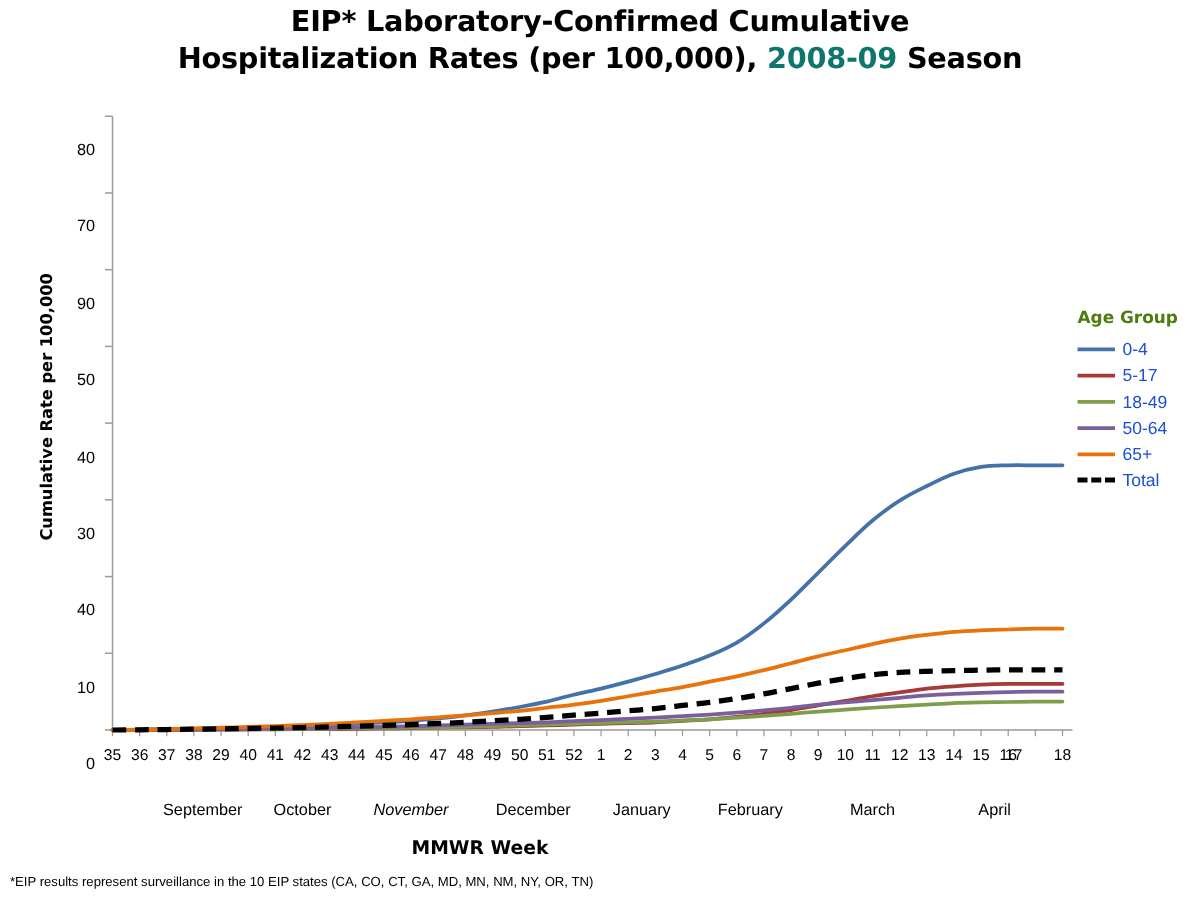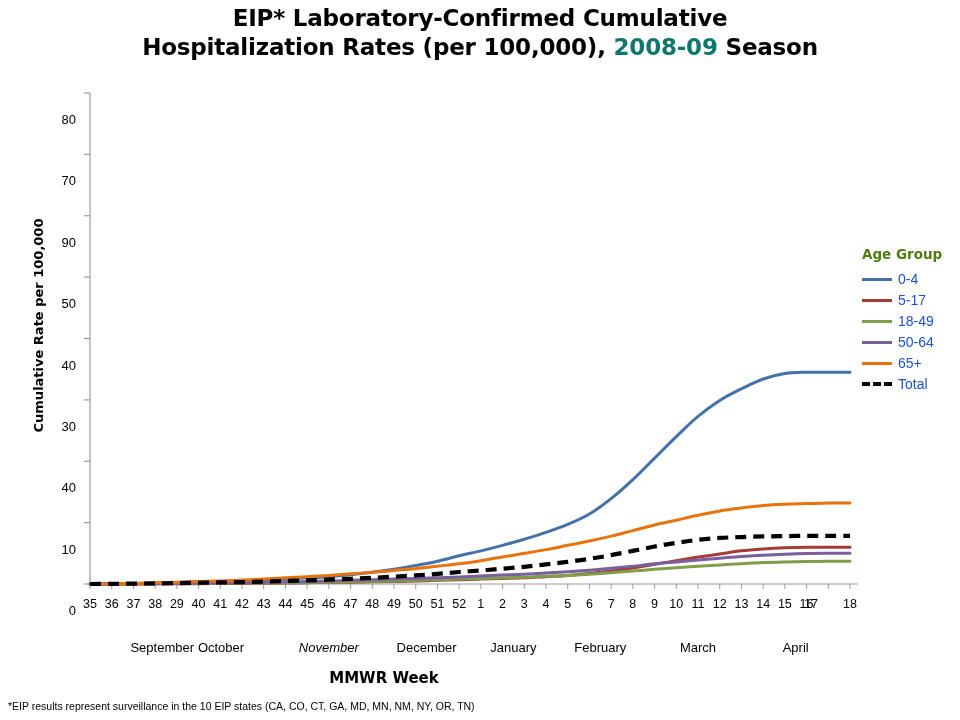--- a/index.html
+++ b/index.html
@@ -256,21 +256,21 @@
       <div class="x-tick-label" style="left: 704.714px;">12</div>
       <div class="x-tick-label" style="left: 726.429px;">13</div>
       <div class="x-tick-label" style="left: 748.143px;">14</div>
       <div class="x-tick-label" style="left: 769.857px;">15</div>
       <div class="x-tick-label" style="left: 791.571px;">16</div>
       <div class="x-tick-label" style="left: 796px;">17</div>
       <div class="x-tick-label" style="left: 835px;">18</div>
     </div>
   <div id="month-labels">
       <div class="month-label" style="left: 84px; text-align: right;">September</div>
-      <div class="month-label" style="left: 166px;">October</div>
+      <div class="month-label" style="left: 187px;">October</div>
       <div class="month-label" style="left: 273.857px; font-style: italic;">November</div>
       <div class="month-label" style="left: 371.571px;">December</div>
       <div class="month-label" style="left: 458.429px;">January</div>
       <div class="month-label" style="left: 545.286px;">February</div>
       <div class="month-label" style="left: 643px;">March</div>
       <div class="month-label" style="left: 740.714px;">April</div>
     </div>
 
   <div class="legend">
     <div class="legend-title">Age Group</div>

